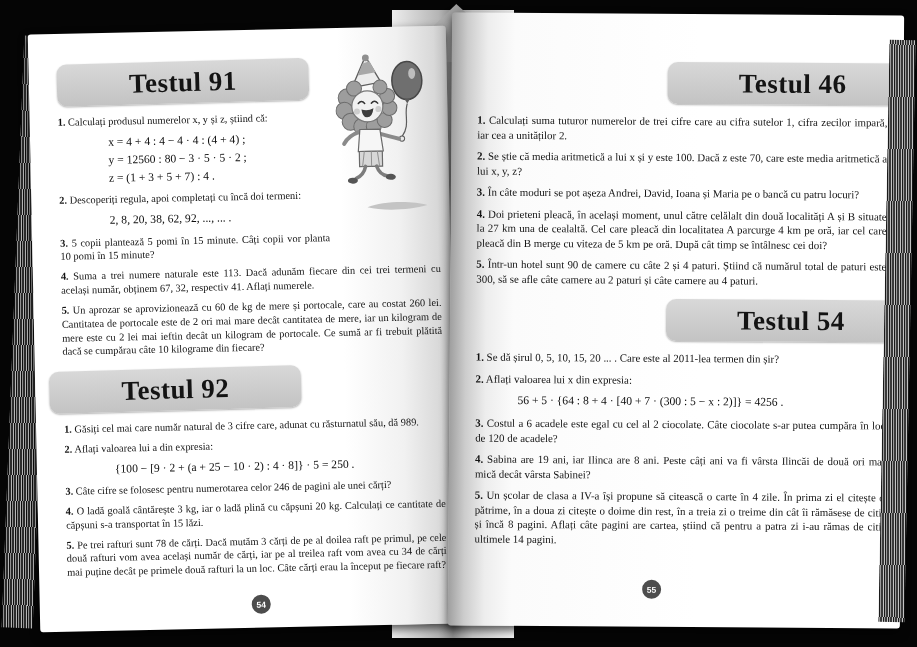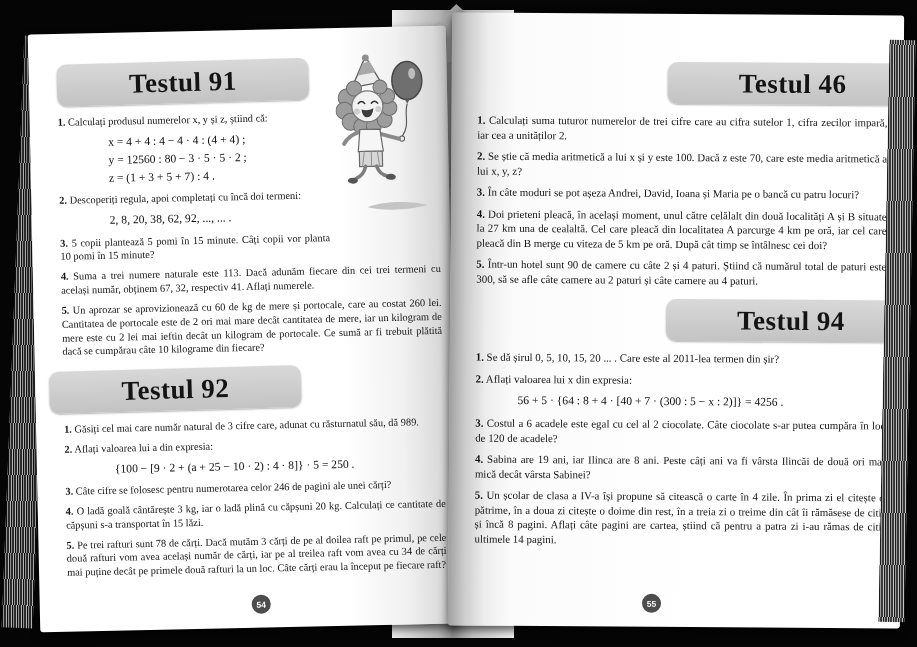--- a/index.html
+++ b/index.html
@@ -38,21 +38,21 @@
   .mt{margin-top:12px;}
   .prob{font-size:10.4px;line-height:1.33;margin:6px 0;text-align:justify;color:#131313;}
   .content-right .prob{font-size:10.9px;margin:7px 0;}
   .pnum{font-weight:bold;}
   .math{font-size:11.6px;line-height:1.4;margin:2px 0 2px 50px;color:#0e0e0e;white-space:nowrap;}
   .content-right .math{margin-left:42px;}
   .pagenum{position:absolute;width:19px;height:19px;border-radius:50%;background:#4d4d4d;
     color:#fff;display:flex;align-items:center;justify-content:center;
     font-family:"Liberation Sans",sans-serif;font-size:8.5px;font-weight:bold;}
   .pagenum-l{left:212px;bottom:14px;}
-  .pagenum-r{left:194px;bottom:14px;}
+  .pagenum-r{left:194px;bottom:28px;}
   .illo{float:right;width:100px;height:186px;margin:-10px 2px 2px 8px;}
 </style>
 </head>
 <body>
 
 <div class="book">
   <div class="spine"></div>
   <div class="spine-peak"></div>
   <div class="edges-left"></div>
   <div class="edges-right"></div>
@@ -145,21 +145,21 @@
         <span>Testul 46</span>
       </div>
 
       <p class="prob"><span class="pnum">1.</span> <span>Calculați suma tuturor numerelor de trei cifre care au cifra sutelor 1, cifra zecilor impară, iar cea a unităților 2.</span></p>
       <p class="prob"><span class="pnum">2.</span> <span>Se știe că media aritmetică a lui x și y este 100. Dacă z este 70, care este media aritmetică a lui x, y, z?</span></p>
       <p class="prob"><span class="pnum">3.</span> <span>În câte moduri se pot așeza Andrei, David, Ioana și Maria pe o bancă cu patru locuri?</span></p>
       <p class="prob"><span class="pnum">4.</span> <span>Doi prieteni pleacă, în același moment, unul către celălalt din două localități A și B situate la 27 km una de cealaltă. Cel care pleacă din localitatea A parcurge 4 km pe oră, iar cel care pleacă din B merge cu viteza de 5 km pe oră. După cât timp se întâlnesc cei doi?</span></p>
       <p class="prob"><span class="pnum">5.</span> <span>Într-un hotel sunt 90 de camere cu câte 2 și 4 paturi. Știind că numărul total de paturi este 300, să se afle câte camere au 2 paturi și câte camere au 4 paturi.</span></p>
 
       <div class="banner banner-r mt">
-        <span>Testul 94</span>
+        <span>Testul 54</span>
       </div>
 
       <p class="prob"><span class="pnum">1.</span> <span>Se dă șirul 0, 5, 10, 15, 20 ... . Care este al 2011-lea termen din șir?</span></p>
       <p class="prob"><span class="pnum">2.</span> <span>Aflați valoarea lui x din expresia:</span></p>
       <div class="math">56 + 5 · {64 : 8 + 4 · [40 + 7 · (300 : 5 − x : 2)]} = 4256 .</div>
       <p class="prob"><span class="pnum">3.</span> <span>Costul a 6 acadele este egal cu cel al 2 ciocolate. Câte ciocolate s-ar putea cumpăra în loc de 120 de acadele?</span></p>
       <p class="prob"><span class="pnum">4.</span> <span>Sabina are 19 ani, iar Ilinca are 8 ani. Peste câți ani va fi vârsta Ilincăi de două ori mai mică decât vârsta Sabinei?</span></p>
       <p class="prob"><span class="pnum">5.</span> <span>Un școlar de clasa a IV-a își propune să citească o carte în 4 zile. În prima zi el citește o pătrime, în a doua zi citește o doime din rest, în a treia zi o treime din cât îi rămăsese de citit și încă 8 pagini. Aflați câte pagini are cartea, știind că pentru a patra zi i-au rămas de citit ultimele 14 pagini.</span></p>
 
       <div class="pagenum pagenum-r">55</div>

